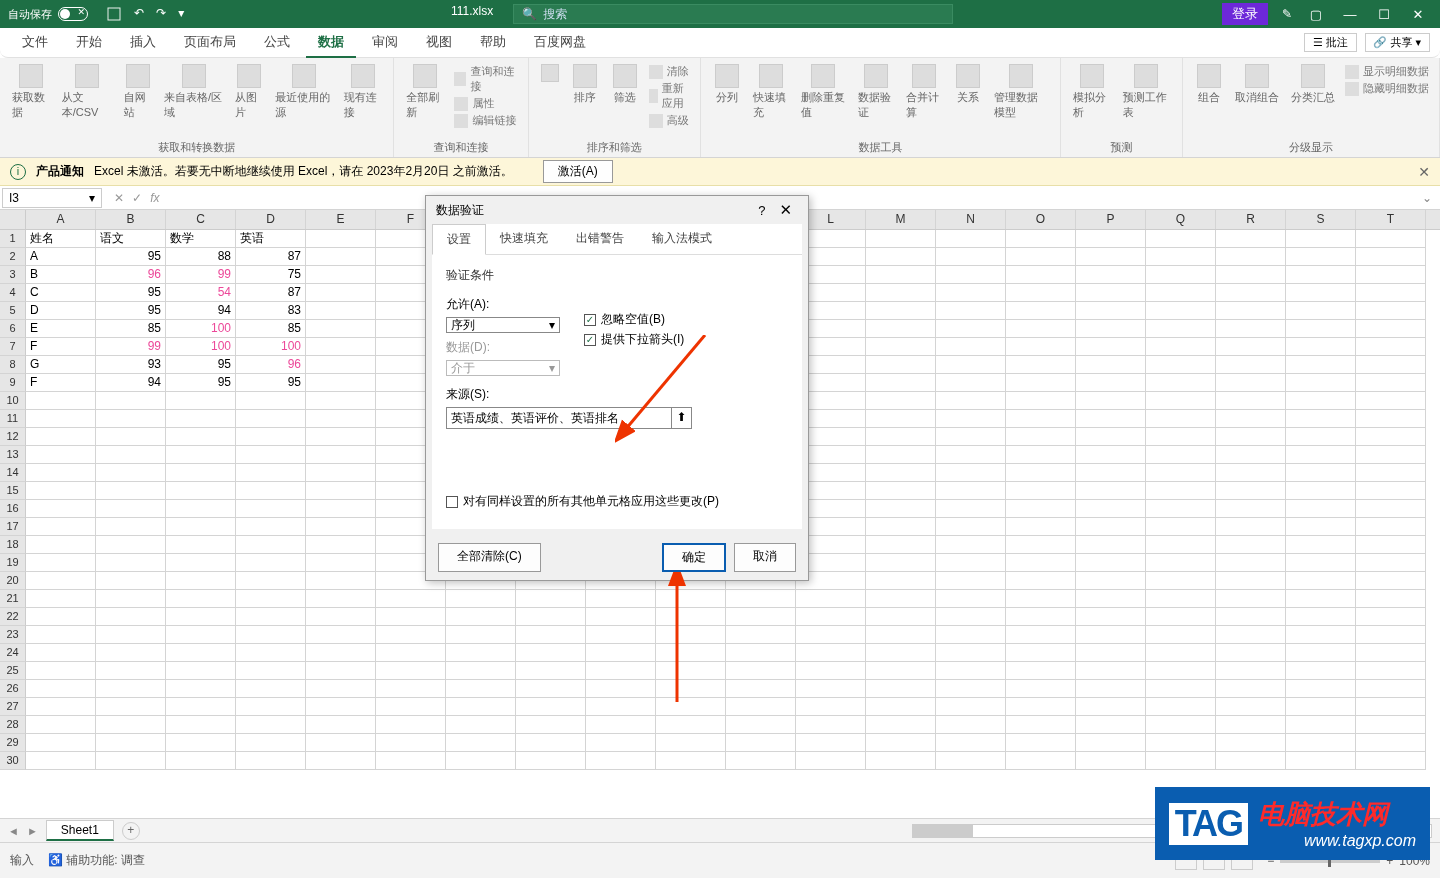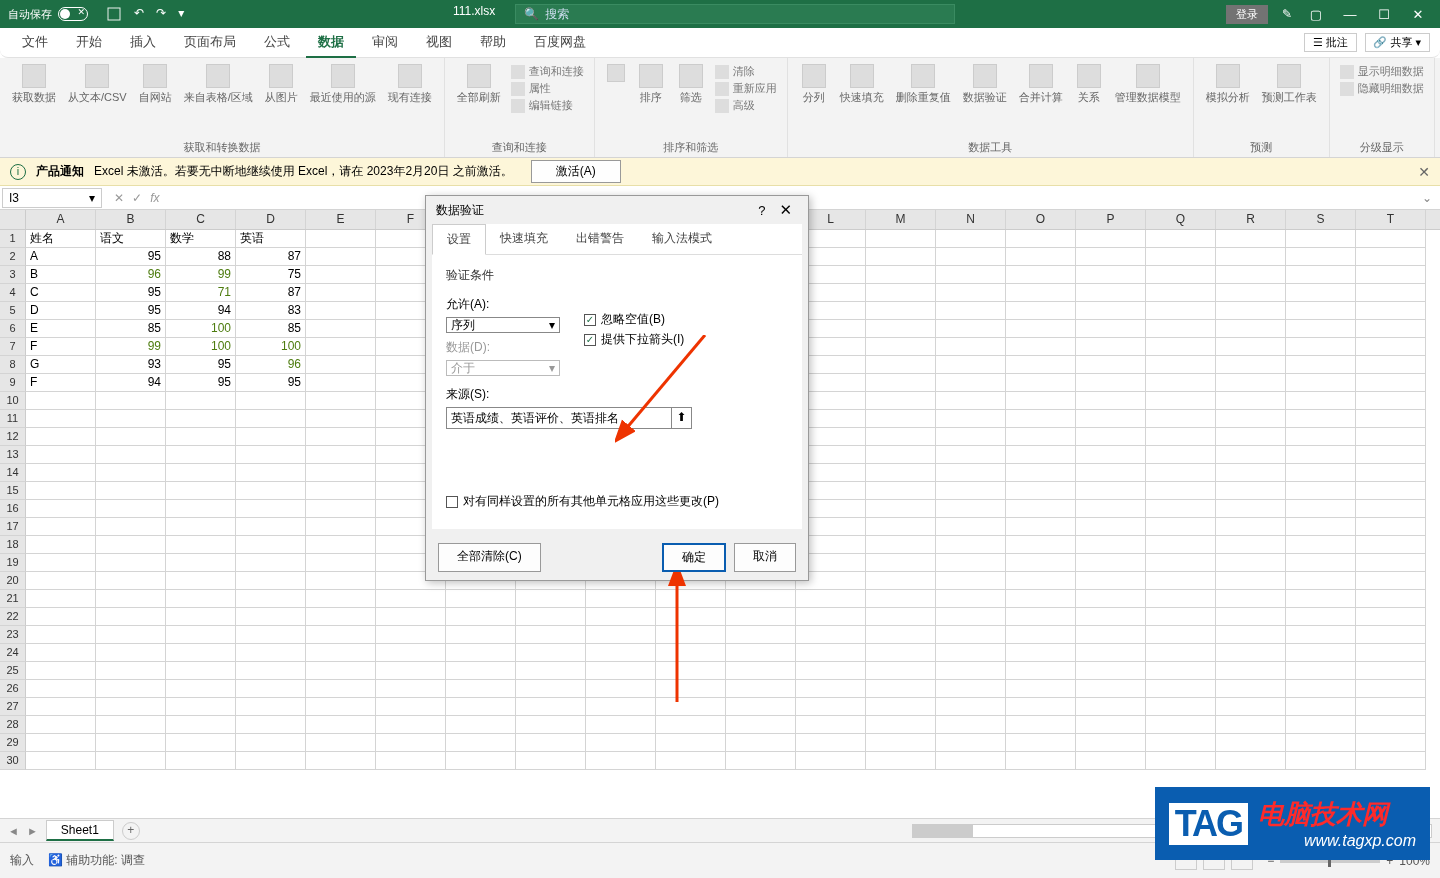--- a/index.html
+++ b/index.html
@@ -10,21 +10,21 @@
 .titlebar .autosave { display: flex; align-items: center; gap: 6px; padding: 0 8px; font-size: 11px; }
 .switch { width: 30px; height: 14px; border: 1px solid #fff; border-radius: 7px; position: relative; display: inline-block; }
 .switch::after { content: "✕"; position: absolute; right: 2px; top: -1px; font-size: 9px; }
 .switch::before { content: ""; position: absolute; left: 1px; top: 1px; width: 10px; height: 10px; border-radius: 50%; background: #fff; }
 .qat { display: flex; gap: 12px; padding: 0 10px; }
 .qat .ic { width: 16px; height: 16px; opacity: .9; }
 .title-center { flex: 1; display: flex; justify-content: center; gap: 20px; }
 .filename { font-size: 12px; }
 .searchbox { width: 440px; height: 20px; background: #2a7b51; border: 1px solid #3a8b61; display: flex; align-items: center; padding: 0 8px; gap: 6px; color: #cde; }
 .title-right { display: flex; align-items: center; gap: 14px; padding: 0 12px; }
-.login-btn { background: #737373; padding: 2px 10px; font-size: 11px; }
+.login-btn { background: #6d28d9; padding: 2px 10px; font-size: 13px; }
 .win-btn { width: 20px; text-align: center; font-size: 13px; }
 
 
 .tabbar { height: 30px; background: #fff; display: flex; align-items: center; padding: 0 10px; justify-content: space-between; border-bottom: 1px solid #e1e1e1; border-radius: 8px; }
 .tabs { display: flex; gap: 4px; }
 .tab { padding: 5px 12px; font-size: 13px; color: #444; }
 .tab.active { font-weight: 600; border-bottom: 2px solid #1e6f45; color: #1e6f45; }
 .tabright { display: flex; gap: 8px; }
 .pill { border: 1px solid #ccc; padding: 1px 8px; font-size: 11px; display: flex; align-items: center; gap: 3px; }
 
@@ -37,40 +37,40 @@
 .rbtn .ric { width: 24px; height: 24px; background: #ddd; border: 1px solid #ccc; }
 .rbtn.small { min-width: auto; }
 .rlist { display: flex; flex-direction: column; gap: 2px; font-size: 11px; color: #777; padding: 2px; }
 .rlist .ritem { display: flex; align-items: center; gap: 4px; }
 .rlist .ritem .mi { width: 14px; height: 14px; background: #ddd; }
 
 
 .notice { height: 28px; background: #fdf6d9; border-bottom: 1px solid #e8dfa8; display: flex; align-items: center; padding: 0 10px; gap: 10px; font-size: 12px; }
 .notice .nicon { width: 16px; height: 16px; border: 1.5px solid #1e6f45; border-radius: 50%; color: #1e6f45; text-align: center; line-height: 13px; font-size: 11px; }
 .notice .ntitle { font-weight: 600; }
-.notice .nbtn { margin-left: 8px; border: 1px solid #999; padding: 2px 24px; background: #fefefe; }
+.notice .nbtn { margin-left: 20px; border: 1px solid #999; padding: 2px 14px; background: #fefefe; }
 .notice .nclose { margin-left: auto; font-size: 14px; color: #666; }
 
 
 .fbar { height: 24px; display: flex; align-items: center; border-bottom: 1px solid #d4d4d4; }
 .namebox { width: 100px; border: 1px solid #ccc; margin: 2px; padding: 2px 6px; font-size: 12px; display: flex; justify-content: space-between; align-items: center; }
 .fxbtns { display: flex; gap: 8px; padding: 0 10px; color: #999; }
 .fxinput { flex: 1; padding: 2px 6px; }
 
 
 .grid { position: relative; }
 .colhdr { display: flex; background: #e6e6e6; border-bottom: 1px solid #ccc; height: 20px; }
 .colhdr .rh { width: 26px; border-right: 1px solid #ccc; background: #e6e6e6; }
 .colhdr .ch { width: 70px; text-align: center; border-right: 1px solid #d4d4d4; font-size: 12px; color: #333; line-height: 19px; }
 .rows { }
 .row { display: flex; height: 18px; }
 .row .rh { width: 26px; text-align: center; background: #e6e6e6; border-right: 1px solid #ccc; border-bottom: 1px solid #d4d4d4; font-size: 11px; line-height: 17px; color: #333; }
 .row .cell { width: 70px; border-right: 1px solid #d4d4d4; border-bottom: 1px solid #d4d4d4; padding: 0 4px; font-size: 12px; line-height: 17px; }
 .row .cell.num { text-align: right; }
-.row .cell.red { color: #4d7c0f; }
+.row .cell.red { color: #ec4899; }
 
 
 .sheetbar { position: absolute; bottom: 36px; left: 0; right: 0; height: 24px; background: #f3f3f3; border-top: 1px solid #d4d4d4; display: flex; align-items: center; padding: 0 8px; gap: 8px; }
 .sheetbar .nav { color: #888; font-size: 11px; }
 .sheetbar .stab { background: #fff; border: 1px solid #ccc; border-bottom: 2px solid #1e6f45; padding: 2px 14px; font-size: 12px; }
 .sheetbar .plus { width: 18px; height: 18px; border: 1px solid #ccc; border-radius: 50%; text-align: center; line-height: 15px; color: #666; }
 .sheetbar .hscroll { margin-left: auto; width: 520px; height: 14px; background: #fff; border: 1px solid #ccc; position: relative; }
 .sheetbar .hscroll::after { content:""; position:absolute; left:0; top:0; width:60px; height:100%; background:#ccc; }
 
 
@@ -280,20 +280,34 @@
         </div>
         <div class="rbtn">
           <div class="ric"></div>
           <span>预测工作表</span>
         </div>
       </div>
     <div class="glabel">预测</div>
   </div>
   <div class="rgroup" style="flex:0 0 auto">
     <div class="tools">
+      <div id="rg6" style="display:flex;gap:4px">
+          <div class="rbtn">
+            <div class="ric"></div>
+            <span>组合</span>
+          </div>
+          <div class="rbtn">
+            <div class="ric"></div>
+            <span>取消组合</span>
+          </div>
+          <div class="rbtn">
+            <div class="ric"></div>
+            <span>分类汇总</span>
+          </div>
+        </div>
       <div class="rlist" id="rg6b">
           <div class="ritem"><span class="mi"></span>显示明细数据</div>
           <div class="ritem"><span class="mi"></span>隐藏明细数据</div>
         </div>
     </div>
     <div class="glabel">分级显示</div>
   </div>
 </div>
 
 <div class="notice">
@@ -411,21 +425,21 @@
         <div class="cell"></div>
         <div class="cell"></div>
         <div class="cell"></div>
         <div class="cell"></div>
         <div class="cell"></div>
       </div>
       <div class="row">
         <div class="rh">4</div>
         <div class="cell">C</div>
         <div class="cell num">95</div>
-        <div class="cell num red">71</div>
+        <div class="cell num red">54</div>
         <div class="cell num">87</div>
         <div class="cell"></div>
         <div class="cell"></div>
         <div class="cell"></div>
         <div class="cell"></div>
         <div class="cell"></div>
         <div class="cell"></div>
         <div class="cell"></div>
         <div class="cell"></div>
         <div class="cell"></div>

